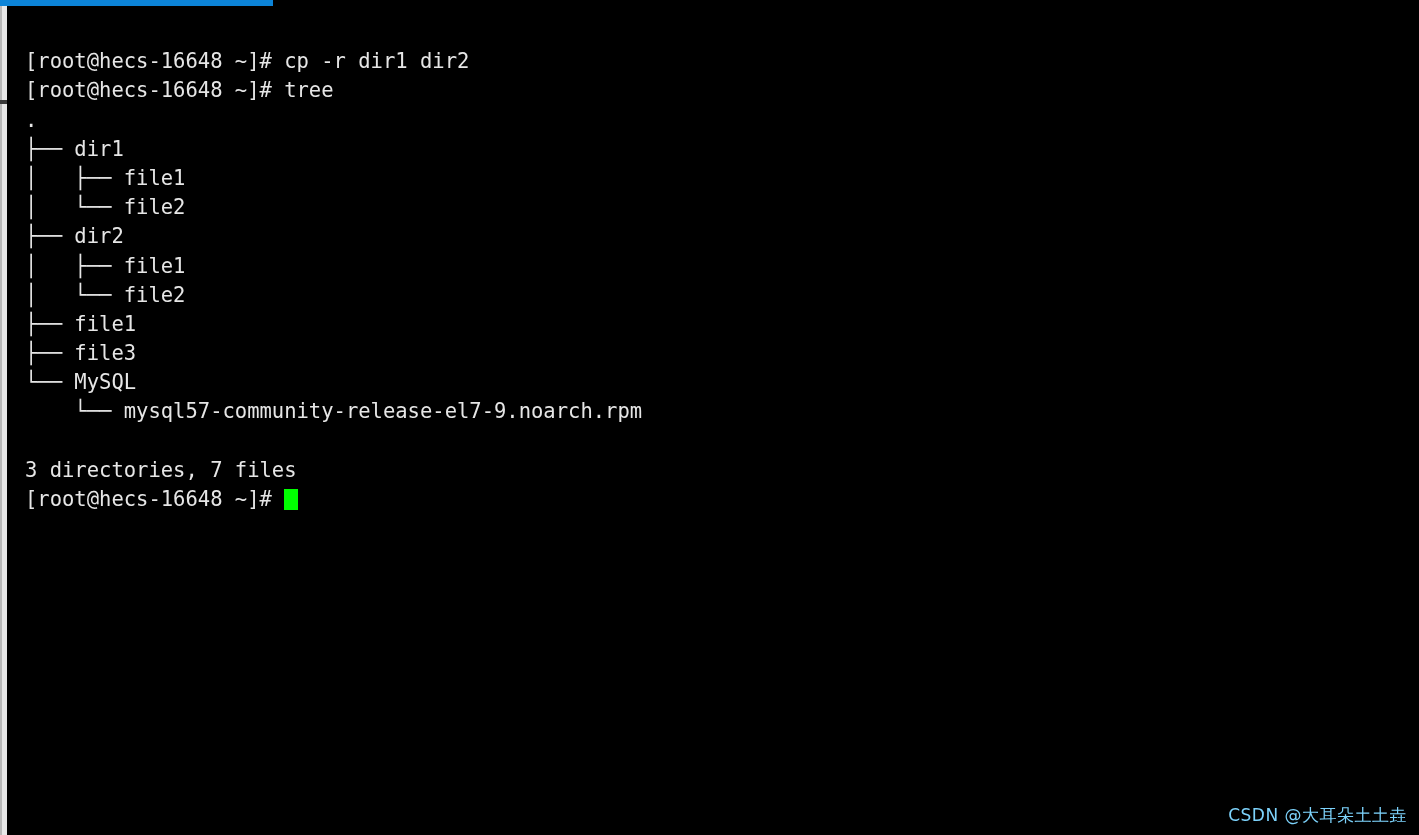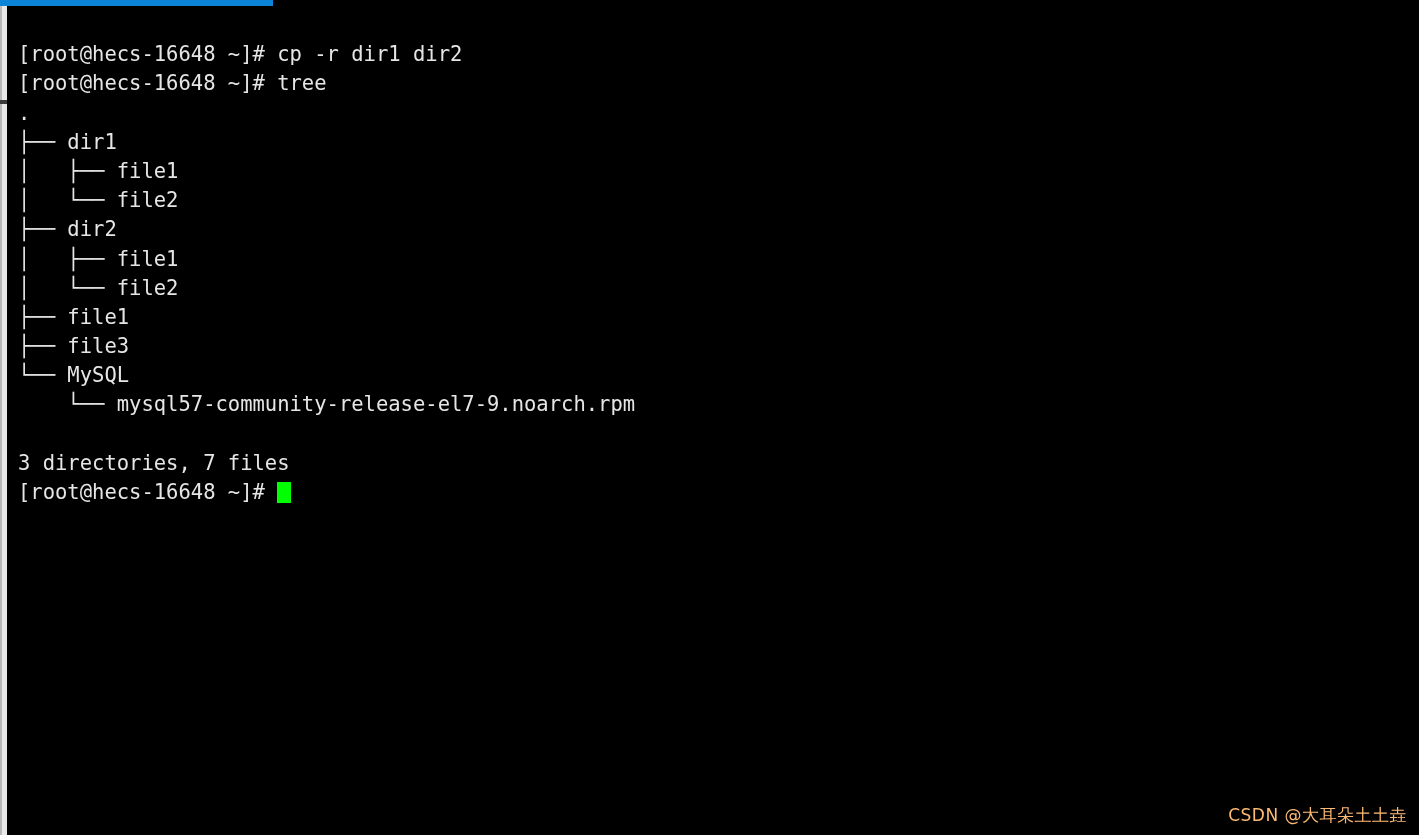--- a/index.html
+++ b/index.html
@@ -71,21 +71,21 @@
     right: 0;
     bottom: 0;
     background: #000000;
     overflow: hidden;
   }
 
   #terminal-output {
     position: absolute;
     top: 0;
     left: 6px;
-    margin: 5px;
+    margin: 12px;
     padding: 0;
     font-family: "DejaVu Sans Mono", "Liberation Mono", monospace;
     font-size: 20.5px;
     line-height: 29.2px;
     letter-spacing: 0px;
     color: #e6e6e6;
     white-space: pre;
     font-weight: 400;
   }
 
@@ -103,21 +103,21 @@
     vertical-align: -4px;
   }
 
   
   #watermark {
     position: absolute;
     right: 12px;
     bottom: 8px;
     font-family: "DejaVu Sans", "Liberation Sans", sans-serif;
     font-size: 17px;
-    color: #fdba74;
+    color: #7dd3fc;
     letter-spacing: 0.5px;
     white-space: pre;
     z-index: 6;
   }
 </style>
 </head>
 <body>
 
 <div id="top-accent-bar"></div>
 <div id="top-accent-rest"></div>

